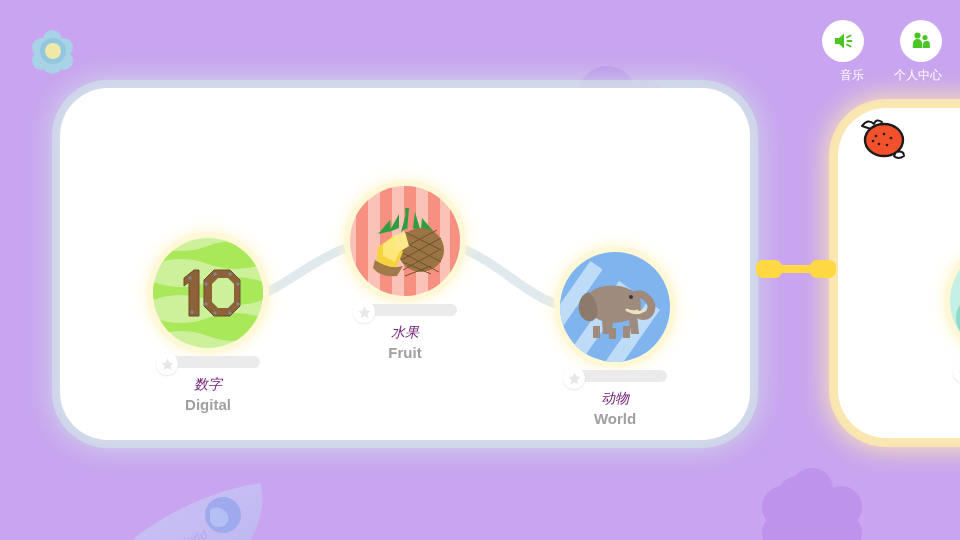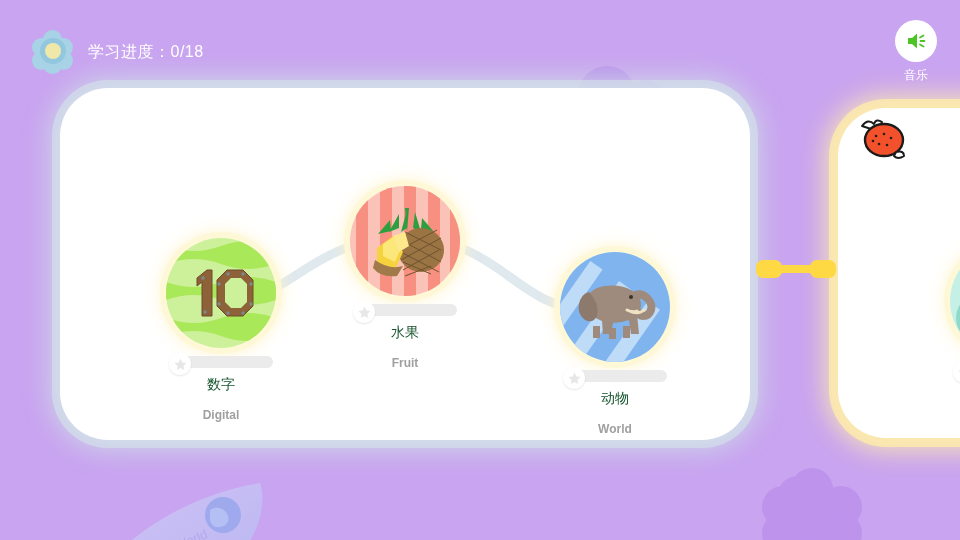--- a/index.html
+++ b/index.html
@@ -70,21 +70,21 @@
     letter-spacing:0.5px;
     white-space:nowrap;
   }
 
   .top-actions {
     position:absolute; right:18px; top:20px;
     display:flex; gap:26px;
   }
   .action-btn {
     width:52px;
-    display:flex; flex-direction:column; align-items:center;
+    display:flex; flex-direction:column; align-items:flex-end;
     cursor:pointer;
   }
   .action-circle {
     width:42px; height:42px;
     border-radius:50%;
     background:#ffffff;
     display:flex; align-items:center; justify-content:center;
   }
   .action-label {
     margin-top:5px;
@@ -174,25 +174,26 @@
     position:absolute; left:0; top:-2px;
     width:22px; height:22px;
     border-radius:50%;
     background:#ffffff;
     display:flex; align-items:center; justify-content:center;
     box-shadow:0 1px 2px rgba(0,0,0,0.10);
   }
   .node-label-cn {
     margin-top:7px;
     font-size:14px;
-    color:#14532d;
+    color:#701a75;
+    font-style:italic;
   }
   .node-label-en {
-    margin-top:14px;
-    font-size:12px;
+    margin-top:2px;
+    font-size:15px;
     font-weight:bold;
     color:#a0a0a0;
   }
 
   
   .fruit-badge {
     position:absolute; left:18px; top:8px;
     width:54px; height:48px;
     z-index:4;
   }
@@ -240,47 +241,57 @@
     <span style="left:11px;top:0;"></span>
     <span style="left:0;top:8px;"></span>
     <span style="left:22px;top:8px;"></span>
     <span style="left:0;top:21px;"></span>
     <span style="left:22px;top:21px;"></span>
     <span style="left:11px;top:25px;"></span>
     <span style="left:8px;top:8px;width:26px;height:26px;background:#93c7df;"></span>
     <span class="core"></span>
   </div>
 
-  <div class="progress-text">学习进度：0/18</div>
 
   <div class="top-actions">
 
     <div class="action-btn">
       <div class="action-circle">
         <svg width="24" height="24" viewBox="0 0 24 24">
           <path d="M4 9 h4 l5 -4.5 v15 l-5 -4.5 h-4 Z" fill="#4cc425"></path>
           <path d="M16 8.5 l3.5 -2" stroke="#4cc425" stroke-width="1.8" stroke-linecap="round" fill="none"></path>
           <path d="M16.5 12 h4" stroke="#4cc425" stroke-width="1.8" stroke-linecap="round" fill="none"></path>
           <path d="M16 15.5 l3.5 2" stroke="#4cc425" stroke-width="1.8" stroke-linecap="round" fill="none"></path>
         </svg>
       </div>
       <div class="action-label">音乐</div>
     </div>
 
+    <div class="action-btn">
+      <div class="action-circle">
+        <svg width="24" height="24" viewBox="0 0 24 24">
+          <circle cx="8.5" cy="6.5" r="3.1" fill="#4cc425"></circle>
+          <circle cx="16" cy="8.5" r="2.6" fill="#4cc425"></circle>
+          <path d="M3.8 19 v-4.2 a4.7 4.7 0 0 1 9.4 0 V19 Z" fill="#4cc425"></path>
+          <path d="M13.8 19 v-3.4 a3.9 3.9 0 0 1 7 -2.2 V19 Z" fill="#4cc425"></path>
+        </svg>
+      </div>
+      <div class="action-label">个人中心</div>
+    </div>
 
   </div>
 </div>
 
 <div class="card card-main"></div>
 
 <svg class="path-svg" viewBox="0 0 690 352">
   <path d="M170 212 C 230 214, 250 150, 345 150 C 440 150, 455 220, 528 222" stroke="#dfe9ee" stroke-width="9" fill="none" stroke-linecap="round"></path>
 </svg>
 
-<div class="node" style="left:146px;top:238px;">
+<div class="node" style="left:133px;top:238px;">
   <div class="node-circle">
     <svg class="stripes" viewBox="0 0 110 110">
       <rect width="110" height="110" fill="#cdf09a"></rect>
       <path d="M0 8 q28 10 55 0 q28 -10 55 0 V26 q-28 10 -55 0 q-27 -10 -55 0 Z" fill="#a9e858"></path>
       <path d="M0 44 q28 10 55 0 q28 -10 55 0 V62 q-28 10 -55 0 q-27 -10 -55 0 Z" fill="#a9e858"></path>
       <path d="M0 80 q28 10 55 0 q28 -10 55 0 V98 q-28 10 -55 0 q-27 -10 -55 0 Z" fill="#a9e858"></path>
     </svg>
     <div class="node-art">
       <svg width="76" height="62" viewBox="0 0 76 62">
         <g fill="#8d6239" stroke="#6e4a2a" stroke-width="1">

